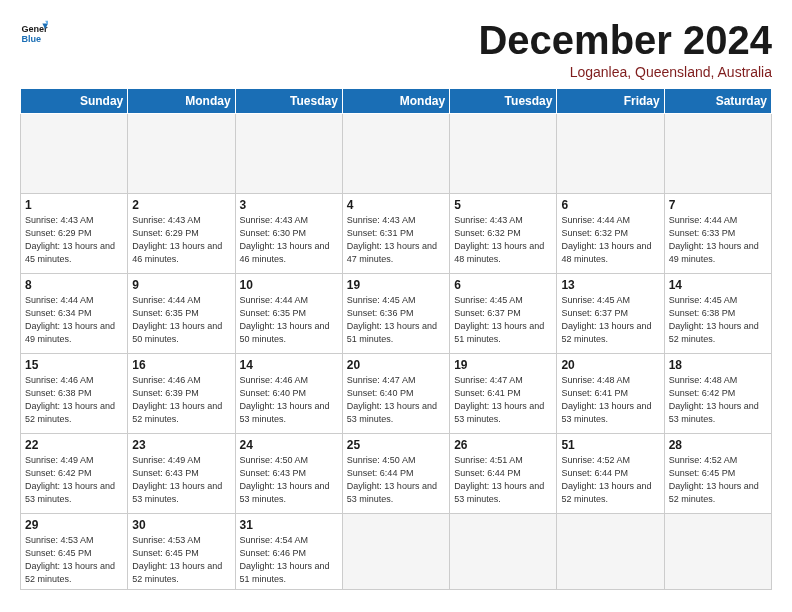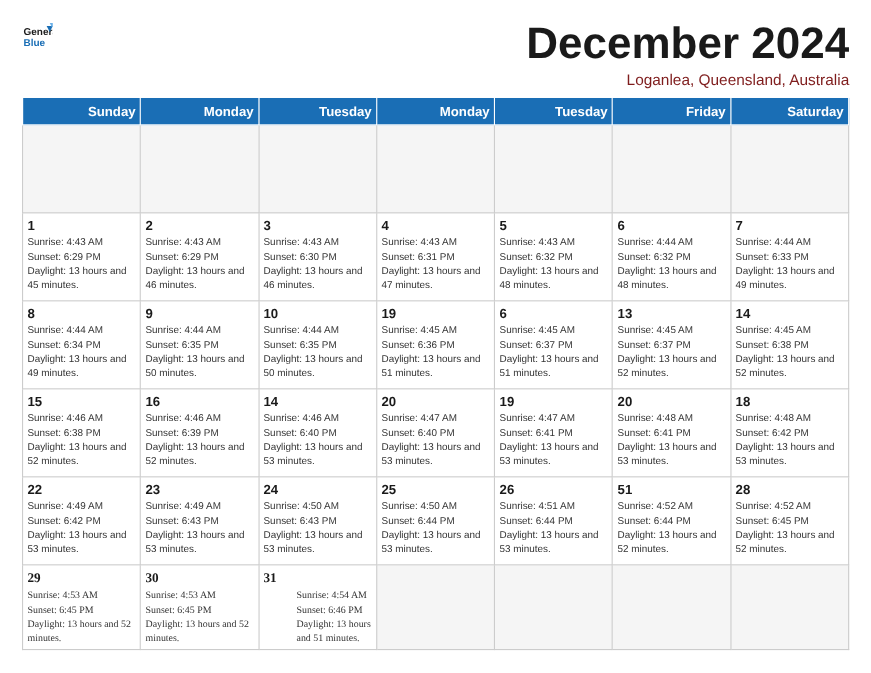--- a/index.html
+++ b/index.html
@@ -82,21 +82,20 @@
     .day-info {
       font-size: 9px;
       color: #333;
       line-height: 1.45;
     }
     .week-row td {
       height: 80px;
     }
     .last-row td {
       height: 72px;
-      font-family: Liberation Serif, serif;
     }
   </style>
 </head>
 <body>
 
 <div class="page">
   <div class="header">
     <div class="logo">
       <svg class="logo-icon" viewBox="0 0 40 40">
         <text x="2" y="20" font-size="13" font-weight="bold" fill="#1a1a1a">General</text>
@@ -317,21 +316,21 @@
 Daylight: 13 hours and 52 minutes.</div>
           </td>
           <td>
             <span class="day-num">30</span>
             <div class="day-info" style="white-space: pre-line;">Sunrise: 4:53 AM
 Sunset: 6:45 PM
 Daylight: 13 hours and 52 minutes.</div>
           </td>
           <td>
             <span class="day-num">31</span>
-            <div class="day-info" style="white-space: pre-line; margin-left: 30px;">Sunrise: 4:54 AM
+            <div class="day-info" style="white-space: pre-line;">Sunrise: 4:54 AM
 Sunset: 6:46 PM
 Daylight: 13 hours and 51 minutes.</div>
           </td>
           <td class="empty"></td>
           <td class="empty"></td>
           <td class="empty"></td>
           <td class="empty"></td>
         </tr>
       </tbody>
   </table>

